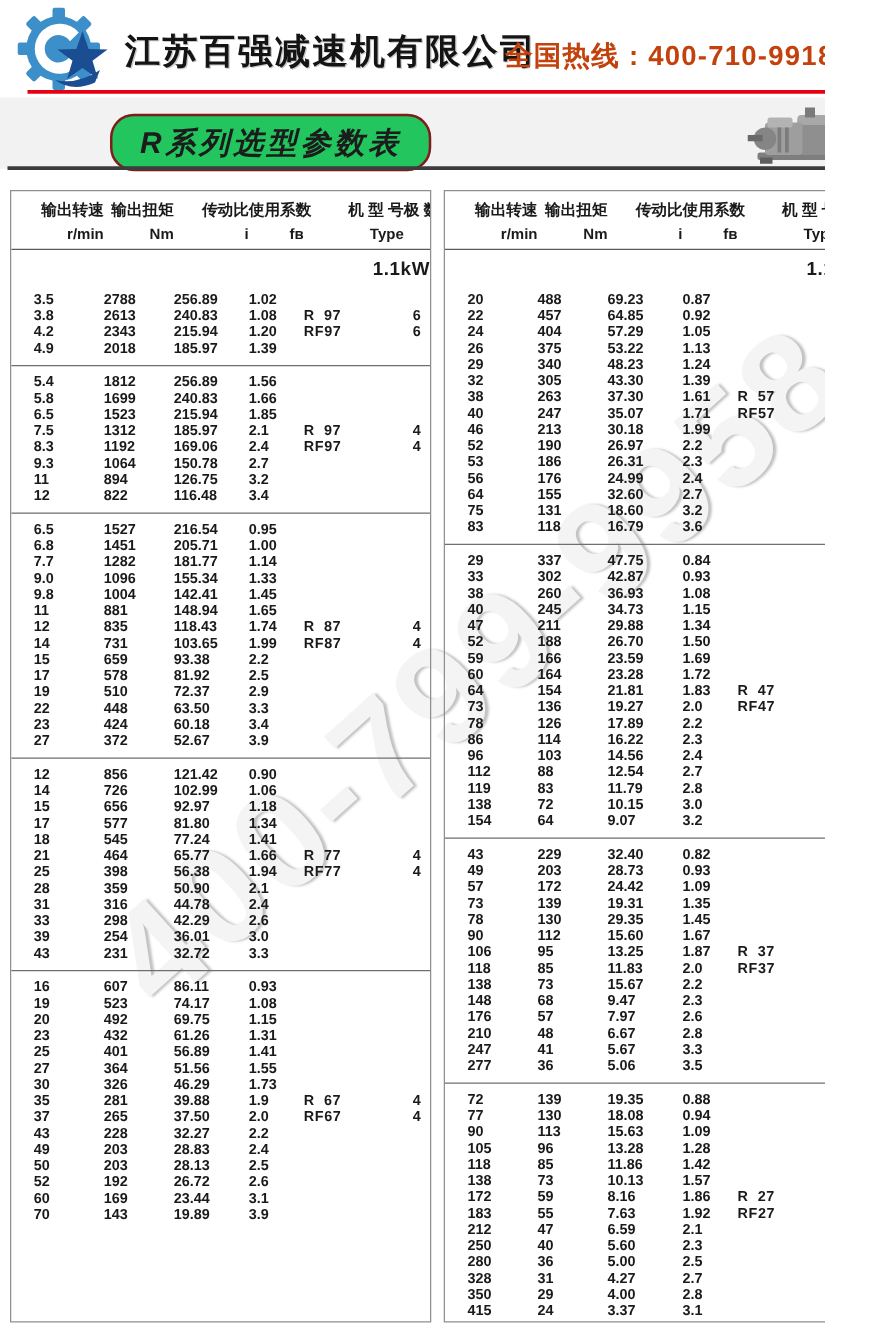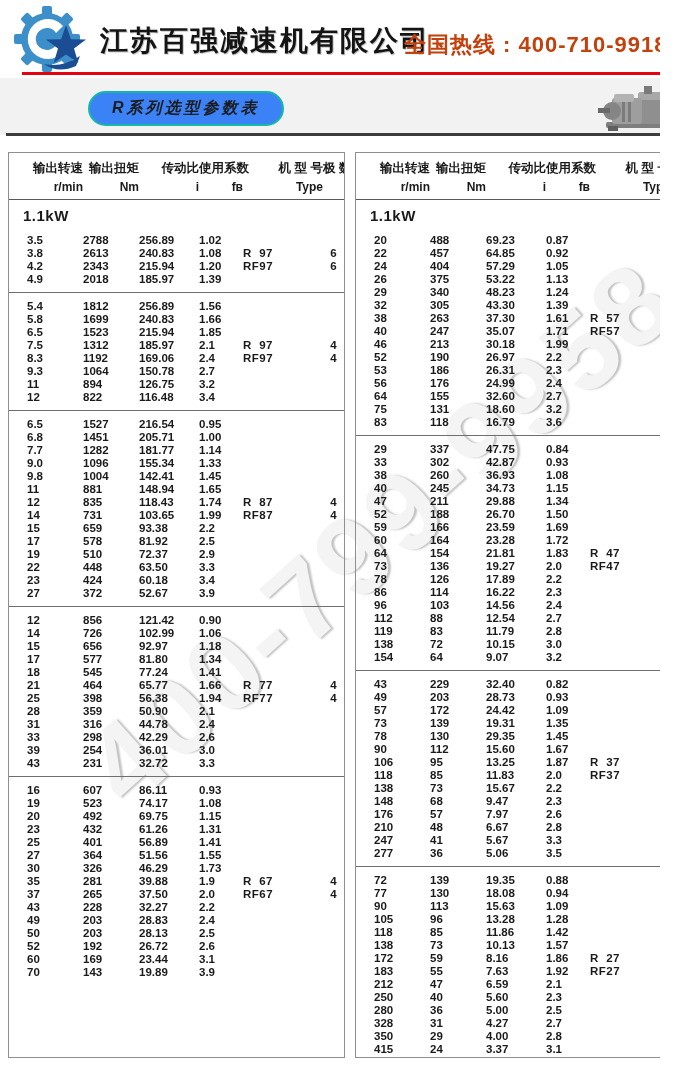--- a/index.html
+++ b/index.html
@@ -10,22 +10,22 @@
   .top { position:absolute; left:0; top:0; width:700px; height:78px; background:#fff; }
   .logo { position:absolute; left:14px; top:6px; }
   .company { position:absolute; left:100px; top:22px; font-size:28px; font-weight:bold; color:#141414;
              letter-spacing:2px; text-shadow:1px 1px 0 #c9c9c9; }
   .hotline { position:absolute; left:404px; top:30px; font-size:22px; font-weight:bold; color:#c2410c;
              letter-spacing:1px; }
   .red-rule { position:absolute; left:22px; top:72px; width:660px; height:3px; background:#e60012; }
 
   
   .band { position:absolute; left:0; top:78px; width:700px; height:57px; background:#f2f2f2; }
-  .badge { position:absolute; left:88px; top:13px; border:2px solid #14b8a6; border-radius:19px;
-           background:#3b82f6; padding:5px 22px; font-size:16px; font-weight:bold; font-style:italic;
+  .badge { position:absolute; left:88px; top:13px; border:2px solid #7f1d1d; border-radius:19px;
+           background:#22c55e; padding:5px 22px; font-size:24px; font-weight:bold; font-style:italic;
            color:#1c1c1c; letter-spacing:3px; }
   .motor-img { position:absolute; left:598px; top:2px; }
   .dark-rule { position:absolute; left:6px; top:133px; width:688px; height:3px; background:#3c3c3c; }
 
   
   .watermark { position:absolute; left:-40px; top:468px; width:840px; text-align:center; z-index:0;
                transform:rotate(-42deg); font-size:112px; font-weight:bold; letter-spacing:4px;
                color:#f4f4f4; text-shadow:2px 2px 2px #c2c2c2, -1px -1px 1px #ffffff;
                pointer-events:none; white-space:nowrap; }
 
@@ -34,21 +34,21 @@
             z-index:1; background:transparent; color:#1a1a1a; overflow:hidden; }
   .ptable.left  { left:8px; }
   .ptable.right { left:355px; }
 
   .thead { display:grid; grid-template-columns:74px 56px 60px 44px 80px 1fr;
            padding:7px 0 5px; border-bottom:1px solid #5a5a5a; }
   .thead .hc { text-align:right; white-space:nowrap; overflow:visible; }
   .thead .cn  { font-size:12.5px; font-weight:bold; }
   .thead .unit{ font-size:12px; font-weight:bold; margin-top:3px; }
 
-  .power { font-size:15px; font-weight:bold; padding:7px 0 3px 14px; letter-spacing:0.5px; }
+  .power { font-size:15px; font-weight:bold; padding:7px 0 3px 14px; letter-spacing:0.5px;text-align:right; }
 
   .block { padding:7px 0 6px; }
   .block + .block { border-top:1px solid #6f6f6f; }
 
   .row { display:grid; grid-template-columns:74px 56px 60px 44px 80px 1fr;
          line-height:13px; height:13px; font-size:11.5px; font-weight:bold; }
   .row .cell { white-space:pre; overflow:visible; }
   .row .c0 { padding-left:18px; }
   .row .c4 { letter-spacing:0.5px; }
   .row .c5 { text-align:center; }

